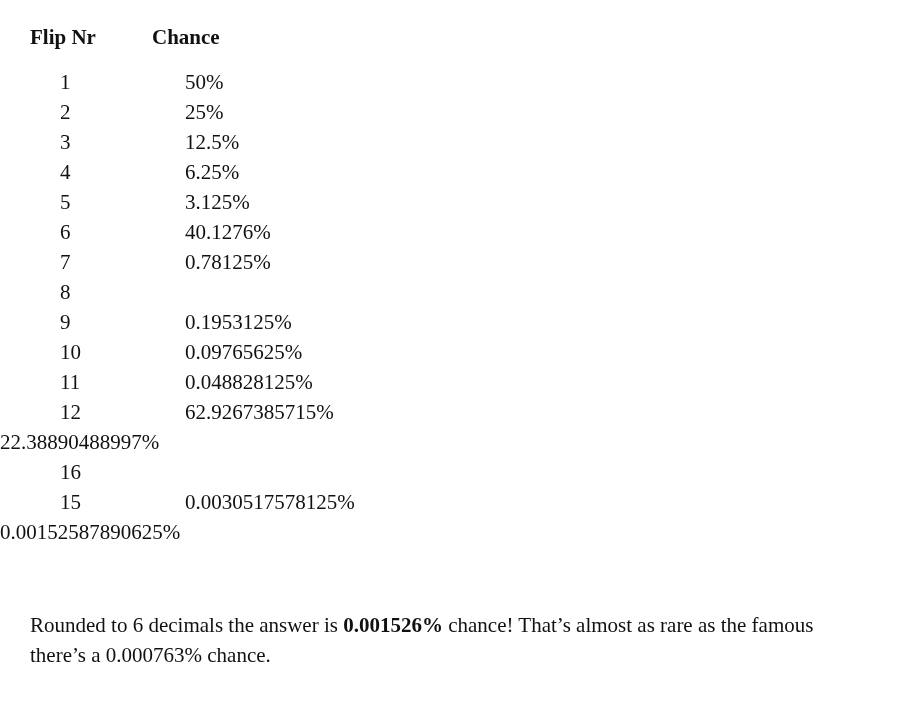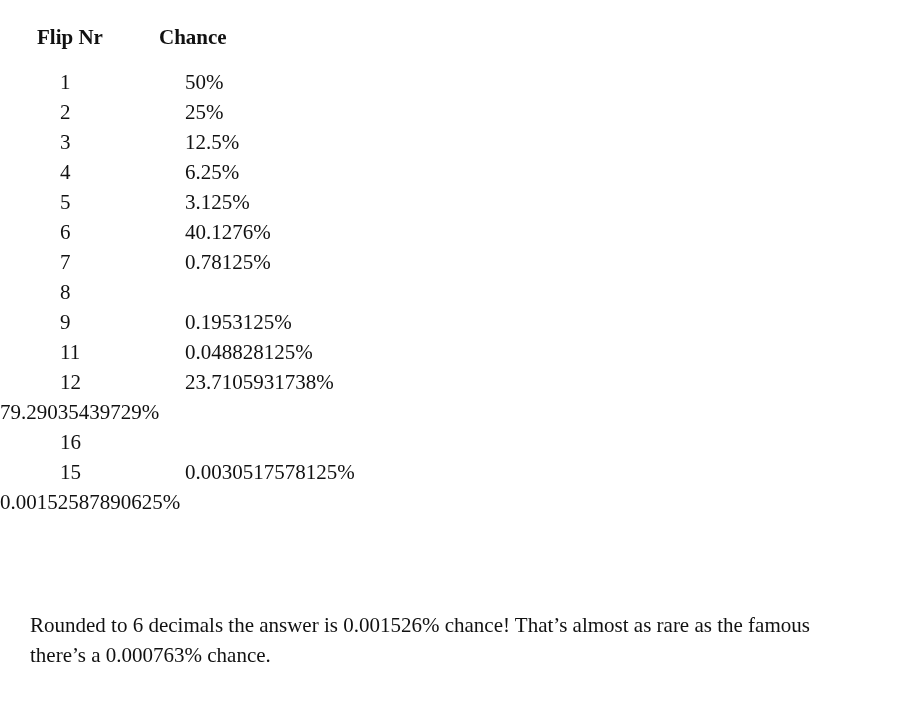--- a/index.html
+++ b/index.html
@@ -9,42 +9,42 @@
     height: 716px;
     background: #ffffff;
     font-family: "Liberation Serif", "DejaVu Serif", serif;
     font-size: 21px;
     color: #111111;
     overflow: hidden;
   }
   .theader {
     position: absolute;
     top: 22px;
-    left: 37px;
+    left: 30px;
     display: flex;
     line-height: 30px;
     font-weight: 700;
   }
   .theader .h-flip { width: 122px; }
   .tbody {
     position: absolute;
     top: 67px;
     left: 0;
   }
   .trow { display: flex; height: 30px; line-height: 30px; }
   .cell-flip { margin-left: 60px; width: 125px; }
   .cell-chance { white-space: nowrap; }
   .summary {
     position: absolute;
     top: 610px;
     left: 30px;
     width: 870px;
   }
   .pline { height: 30px; line-height: 30px; white-space: nowrap; }
-  .bold { font-weight: 400; text-align: right; }
+  .bold { font-weight: 700; text-align: right; }
 </style>
 </head>
 <body>
 
 <div class="page">
 
   <div class="theader">
     <div class="h-flip">Flip Nr</div>
     <div class="h-chance">Chance</div>
   </div>
@@ -79,29 +79,33 @@
         <div class="cell-chance">0.78125%</div>
       </div>
       <div class="trow">
         <div class="cell-flip">8</div>
       </div>
       <div class="trow">
         <div class="cell-flip">9</div>
         <div class="cell-chance">0.1953125%</div>
       </div>
       <div class="trow">
+        <div class="cell-flip">10</div>
+        <div class="cell-chance">0.09765625%</div>
+      </div>
+      <div class="trow">
         <div class="cell-flip">11</div>
         <div class="cell-chance">0.048828125%</div>
       </div>
       <div class="trow">
         <div class="cell-flip">12</div>
-        <div class="cell-chance">23.7105931738%</div>
+        <div class="cell-chance">62.9267385715%</div>
       </div>
       <div class="trow">
-        <div class="cell-chance">79.29035439729%</div>
+        <div class="cell-chance">22.38890488997%</div>
       </div>
       <div class="trow">
         <div class="cell-flip">16</div>
       </div>
       <div class="trow">
         <div class="cell-flip">15</div>
         <div class="cell-chance">0.0030517578125%</div>
       </div>
       <div class="trow">
         <div class="cell-chance">0.00152587890625%</div>

